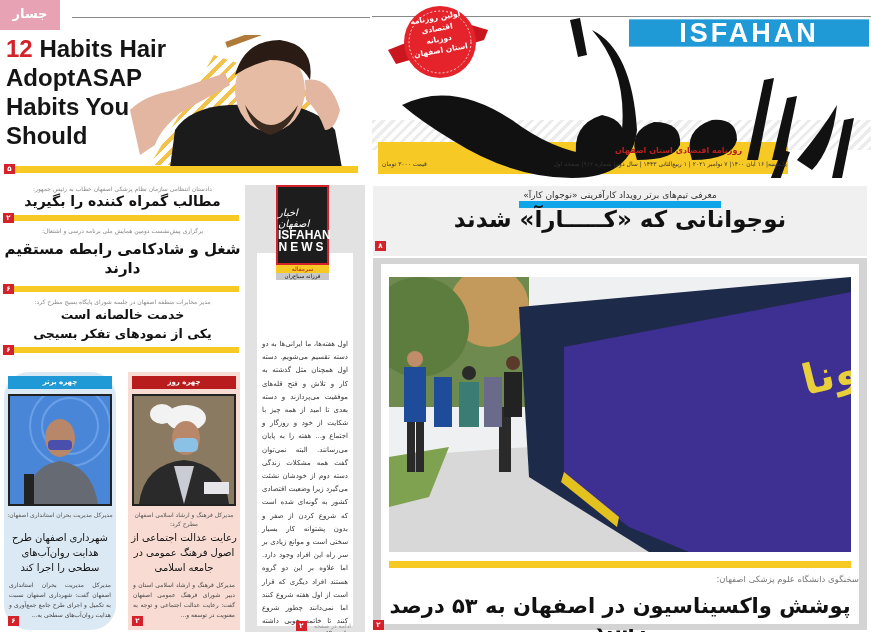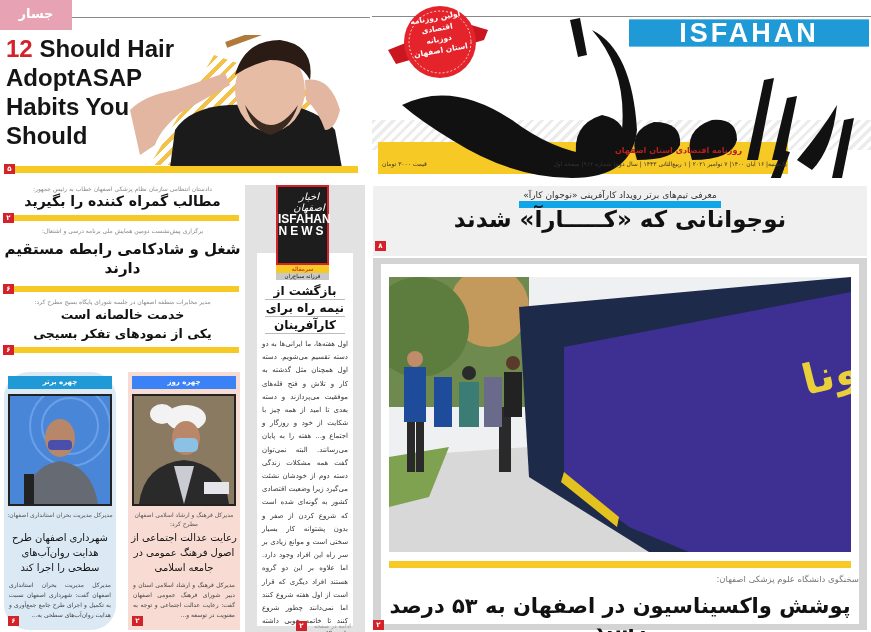--- a/index.html
+++ b/index.html
@@ -15,21 +15,21 @@
   .yellow-band { left: 6px; top: 142px; width: 410px; height: 32px; background: #f7c925; }
   .subtitle { left: 210px; top: 146px; width: 160px; font-size: 8px; font-weight: bold; color: #b51f1f; text-align: right; direction: rtl; }
   .dateline { left: 80px; top: 160px; width: 335px; font-size: 6px; color: #333; direction: rtl; text-align: right; white-space: nowrap; }
   .price { left: 10px; top: 160px; font-size: 6px; color: #333; direction: rtl; }
   .logo-script { left: 20px; top: 10px; width: 470px; height: 168px; }
   .badge { left: 16px; top: 2px; width: 100px; height: 80px; }
   .badge-text { left: 30px; top: 12px; width: 72px; font-size: 7.5px; color: #fff; font-weight: bold; line-height: 11px; direction: rtl; text-align: center; transform: rotate(-10deg); }
 
   
   .hair-bg { left: 0; top: 0; width: 370px; height: 170px; background: #fff; }
-  .tag-jasar { left: 0; top: 0; width: 72px; height: 30px; background: #e7a3b3; }
+  .tag-jasar { left: 0; top: 0; width: 60px; height: 30px; background: #e7a3b3; }
   .tag-jasar span { display:block; color:#fff; font-weight:bold; font-size:13px; text-align:center; line-height:28px; }
   .hair-line { left: 72px; top: 17px; width: 298px; height: 1px; background: #888; }
   .hair-title { left: 6px; top: 34px; width: 200px; font-family: "Liberation Sans", sans-serif; font-weight: bold; font-size: 24px; line-height: 29px; color: #151515; }
   .hair-title .num { color: #d3222a; }
   .hair-stripes { left: 150px; top: 55px; width: 160px; height: 110px; background: repeating-linear-gradient(135deg, #f3c24a 0 4px, #fff 4px 9px); clip-path: polygon(40% 0,100% 30%,100% 100%,0 100%); }
   .hair-person { left: 130px; top: 35px; width: 225px; height: 133px; }
   .hair-yellow { left: 6px; top: 166px; width: 352px; height: 7px; background: #f7c925; }
   .pg-badge { width: 11px; height: 10px; background: #d3222a; color: #fff; font-size: 7px; text-align: center; line-height: 10px; font-weight: bold; }
 
   
@@ -42,21 +42,21 @@
   .photo-panel { left: 373px; top: 258px; width: 494px; height: 372px; background: #d4d4d4; }
   .photo-inner { left: 8px; top: 6px; width: 478px; height: 360px; background: #fff; }
   .photo { left: 8px; top: 13px; width: 462px; height: 275px; overflow: hidden; background: #e9eaec; }
   .photo-yellow { left: 8px; top: 297px; width: 462px; height: 7px; background: #f7c925; }
   .photo-kicker { left: 0; top: 310px; width: 478px; font-size: 8.5px; color: #777; direction: rtl; text-align: right; }
   .photo-title { left: 0; top: 330px; width: 478px; font-size: 21px; font-weight: bold; color: #111; direction: rtl; text-align: center; }
 
   
   .edit-col { left: 245px; top: 185px; width: 120px; height: 447px; background: #e2e2e2; }
   .edit-logo { left: 31px; top: 0; width: 53px; height: 80px; background: #1d1d1d; border: 2px solid #d3222a; }
-  .edit-logo .script { display:block; color:#fff; font-size:10px; text-align:center; margin-top:4px; font-style: italic; padding-left: 13px; }
+  .edit-logo .script { display:block; color:#fff; font-size:10px; text-align:left; margin-top:20px; font-style: italic; }
   .edit-logo .en { display:block; color:#fff; font-family:"Liberation Sans",sans-serif; font-weight:bold; font-size:12px; text-align:center; line-height:12px; }
   .edit-tagbar { left: 31px; top: 80px; width: 53px; height: 8px; background: #f7c925; color:#b51f1f; font-size: 6px; text-align:center; line-height:8px; direction: rtl; }
   .edit-authbar { left: 31px; top: 88px; width: 53px; height: 7px; background: #c8c8c8; font-size: 5.5px; text-align:center; line-height:7px; direction: rtl; }
   .edit-card { left: 12px; top: 68px; width: 96px; height: 373px; background: #fff; z-index: 0; }
   .edit-title { left: 0; top: 30px; width: 96px; font-size: 12px; font-weight: bold; line-height: 16px; direction: rtl; text-align: center; }
   .edit-title span { display:block; border-bottom: 1px solid #bbb; margin: 0 8px; }
   .edit-body { left: 5px; top: 85px; width: 86px; font-size: 7px; line-height: 13.2px; color: #333; direction: rtl; text-align: justify; }
   .edit-more { left: 14px; top: 428px; width: 92px; height: 12px; direction: rtl; }
   .edit-more span.t { font-size: 6px; color: #999; }
 
@@ -91,21 +91,21 @@
 <svg class="abs hair-person" viewBox="0 0 225 133">
   <path d="M40 133 L45 95 Q60 72 100 70 L150 68 Q190 75 205 95 L212 133 Z" fill="#1b1b1b"></path>
   <path d="M0 75 Q15 60 45 55 L95 38 L100 50 L50 78 Q30 95 25 110 L10 120 Z" fill="#e2b6a0"></path>
   <ellipse cx="140" cy="55" rx="35" ry="42" fill="#e7bca5"></ellipse>
   <path d="M105 40 Q115 5 150 5 Q185 10 180 45 Q170 25 140 25 Q120 30 105 40 Z" fill="#2a1c15"></path>
   <path d="M115 70 Q140 110 168 70 Q160 95 140 100 Q122 95 115 70 Z" fill="#3a2a20"></path>
   <path d="M175 45 Q200 40 210 75 Q205 95 195 95 Q188 75 176 65 Z" fill="#e2b6a0"></path>
   <rect x="95" y="0" width="40" height="6" fill="#b07a3a" transform="rotate(-20 115 3)"></rect>
 </svg>
 <div class="abs hair-title">
-  <div><span class="num">12</span> <span>Should Hair</span></div>
+  <div><span class="num">12</span> <span>Habits Hair</span></div>
   <div>AdoptASAP</div>
   <div>Habits You</div>
   <div>Should</div>
 </div>
 <div class="abs hair-yellow"></div>
 <div class="abs pg-badge" style="left:4px;top:164px;">۵</div>
 
 <div class="abs masthead">
   <div class="abs mast-line-top"></div>
   <div class="abs hatch"></div>
@@ -180,25 +180,20 @@
     </div>
     <div class="abs photo-yellow"></div>
     <div class="abs photo-kicker">سخنگوی دانشگاه علوم پزشکی اصفهان:</div>
     <div class="abs photo-title">پوشش واکسیناسیون در اصفهان به ۵۳ درصد رسید</div>
   </div>
   <div class="abs pg-badge" style="left:0;top:362px;">۲</div>
 </div>
 
 <div class="abs edit-col">
   <div class="abs edit-card">
-    <div class="abs edit-title">
-      <span>بازگشت از</span>
-      <span>نیمه راه برای</span>
-      <span>کارآفرینان</span>
-    </div>
     <div class="abs edit-body">اول هفته‌ها، ما ایرانی‌ها به دو دسته تقسیم می‌شویم. دسته اول همچنان مثل گذشته به کار و تلاش و فتح قله‌های موفقیت می‌پردازند و دسته بعدی تا امید از همه چیز با شکایت از خود و روزگار و اجتماع و... هفته را به پایان می‌رسانند. البته نمی‌توان گفت همه مشکلات زندگی دسته دوم از خودشان نشئت می‌گیرد زیرا وضعیت اقتصادی کشور به گونه‌ای شده است که شروع کردن از صفر و بدون پشتوانه کار بسیار سختی است و موانع زیادی بر سر راه این افراد وجود دارد. اما علاوه بر این دو گروه هستند افراد دیگری که قرار است از اول هفته شروع کنند اما نمی‌دانند چطور شروع کنند تا خاتمه خوبی داشته باشند؟!</div>
   </div>
   <div class="abs edit-logo">
     <span class="script">اخبار اصفهان</span>
     <span class="en">ISFAHAN</span>
     <span class="en" style="letter-spacing:3px">NEWS</span>
   </div>
   <div class="abs edit-tagbar">سرمقاله</div>
   <div class="abs edit-authbar">فرزانه سیاح‌ران</div>
   <div class="abs edit-more">
@@ -251,21 +246,21 @@
       <rect x="14" y="78" width="10" height="30" fill="#222"></rect>
     </svg>
   </div>
   <div class="abs face-kicker">مدیرکل مدیریت بحران استانداری اصفهان:</div>
   <div class="abs face-head">شهرداری اصفهان طرح هدایت روان‌آب‌های سطحی را اجرا کند</div>
   <div class="abs face-body">مدیرکل مدیریت بحران استانداری اصفهان گفت: شهرداری اصفهان نسبت به تکمیل و اجرای طرح جامع جمع‌آوری و هدایت روان‌آب‌های سطحی به...</div>
   <div class="abs pg-badge face-pg">۶</div>
 </div>
 
 <div class="abs face-card face-red">
-  <div class="abs face-label" style="background:#3b82f6">چهره روز</div>
+  <div class="abs face-label" style="background:#b91c1c">چهره روز</div>
   <div class="abs face-photo">
     <svg width="100" height="108" viewBox="0 0 100 108">
       <rect width="100" height="108" fill="#8a7a62"></rect>
       <ellipse cx="28" cy="18" rx="12" ry="10" fill="#f2f2f2"></ellipse>
       <path d="M5 108 Q10 68 50 64 Q90 68 95 108 Z" fill="#2a2a2a"></path>
       <path d="M40 70 L50 108 L60 70 Z" fill="#c9ccd2"></path>
       <ellipse cx="52" cy="22" rx="20" ry="13" fill="#f3f3f3"></ellipse>
       <ellipse cx="52" cy="42" rx="14" ry="17" fill="#b9876a"></ellipse>
       <rect x="40" y="42" width="24" height="14" rx="5" fill="#8cc1e6"></rect>
       <rect x="70" y="86" width="25" height="12" fill="#e6e6ea"></rect>

